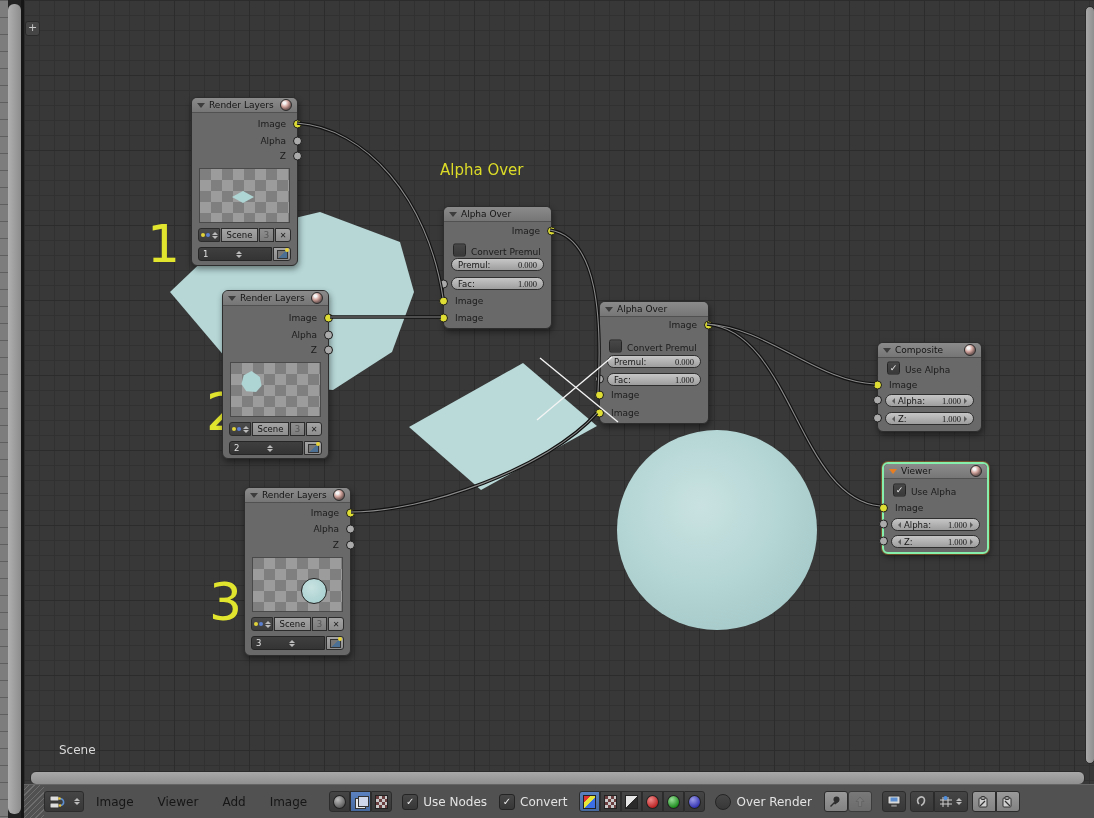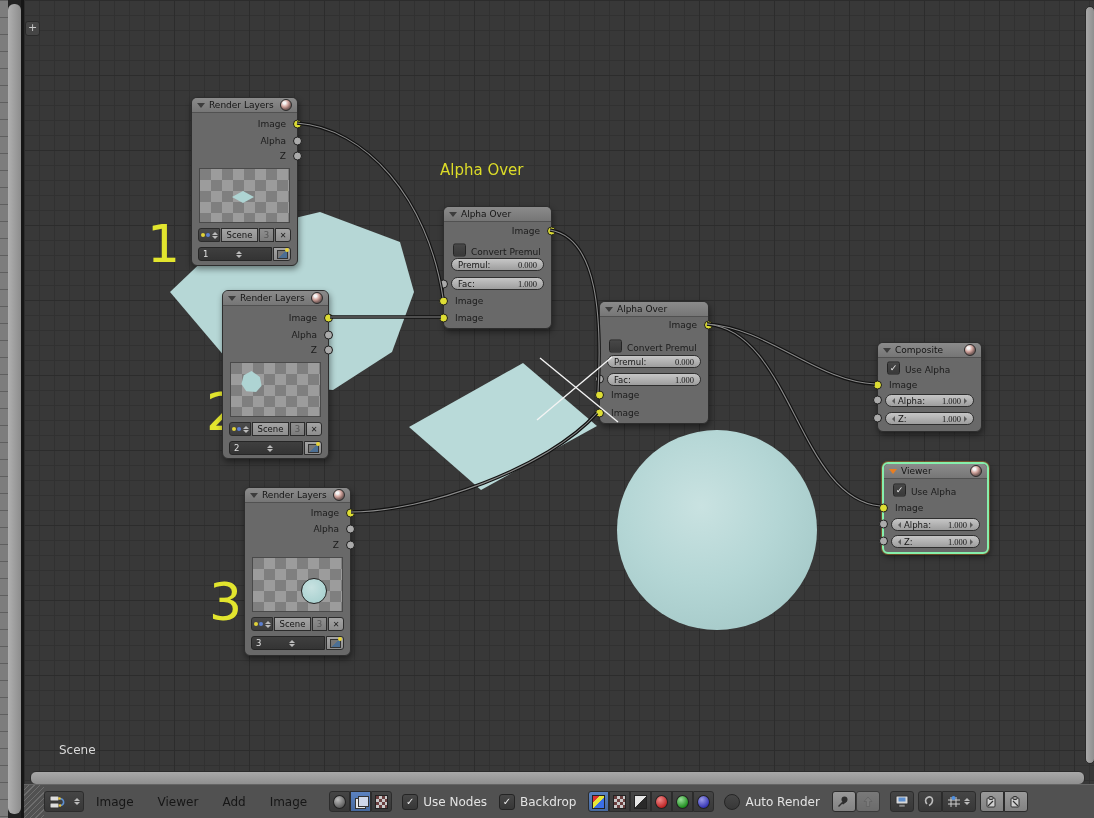--- a/index.html
+++ b/index.html
@@ -442,21 +442,21 @@
         <span class="img-stack"></span>
       </div>
     <div class="tbtn dark" style="width:21px;border-radius:0 3px 3px 0;">
         <span class="checker-ico"></span>
       </div>
     <div class="gap"></div>
     <span class="tchk">✓</span>
     <span class="tlabel">Use Nodes</span>
     <div class="gap-s"></div>
     <span class="tchk">✓</span>
-    <span class="tlabel">Backdrop</span>
+    <span class="tlabel">Convert</span>
     <div class="gap-s"></div>
     <div class="tbtn active" style="width:21px;border-radius:3px 0 0 3px;">
         <span class="rgb-ico"></span>
       </div>
     <div class="tbtn dark" style="width:21px;border-radius:0;">
         <span class="checker-ico"></span>
       </div>
     <div class="tbtn dark" style="width:21px;border-radius:0;">
         <span class="half-ico"></span>
       </div>
@@ -464,21 +464,21 @@
         <span class="ball red"></span>
       </div>
     <div class="tbtn dark" style="width:21px;border-radius:0;">
         <span class="ball green"></span>
       </div>
     <div class="tbtn dark" style="width:21px;border-radius:0 3px 3px 0;">
         <span class="ball blue"></span>
       </div>
     <div class="gap"></div>
     <span class="tchk round"></span>
-    <span class="tlabel">Auto Render</span>
+    <span class="tlabel">Over Render</span>
     <div class="gap-s"></div>
     <div class="tbtn" style="width:24px;">
       <svg width="13" height="13" viewBox="0 0 13 13">
         <circle cx="7.5" cy="4.5" r="3" fill="#2e2e2e"></circle>
           <rect x="4.5" y="6" width="5" height="2.5" rx="1" fill="#2e2e2e" transform="rotate(-40 7 7)"></rect>
         <line x1="1.5" y1="11.5" x2="5.5" y2="7.5" stroke="#2e2e2e" stroke-width="1.4"></line>
       </svg>
     </div>
     <div class="tbtn disabled" style="width:24px;">
       <svg width="12" height="12" viewBox="0 0 12 12">

